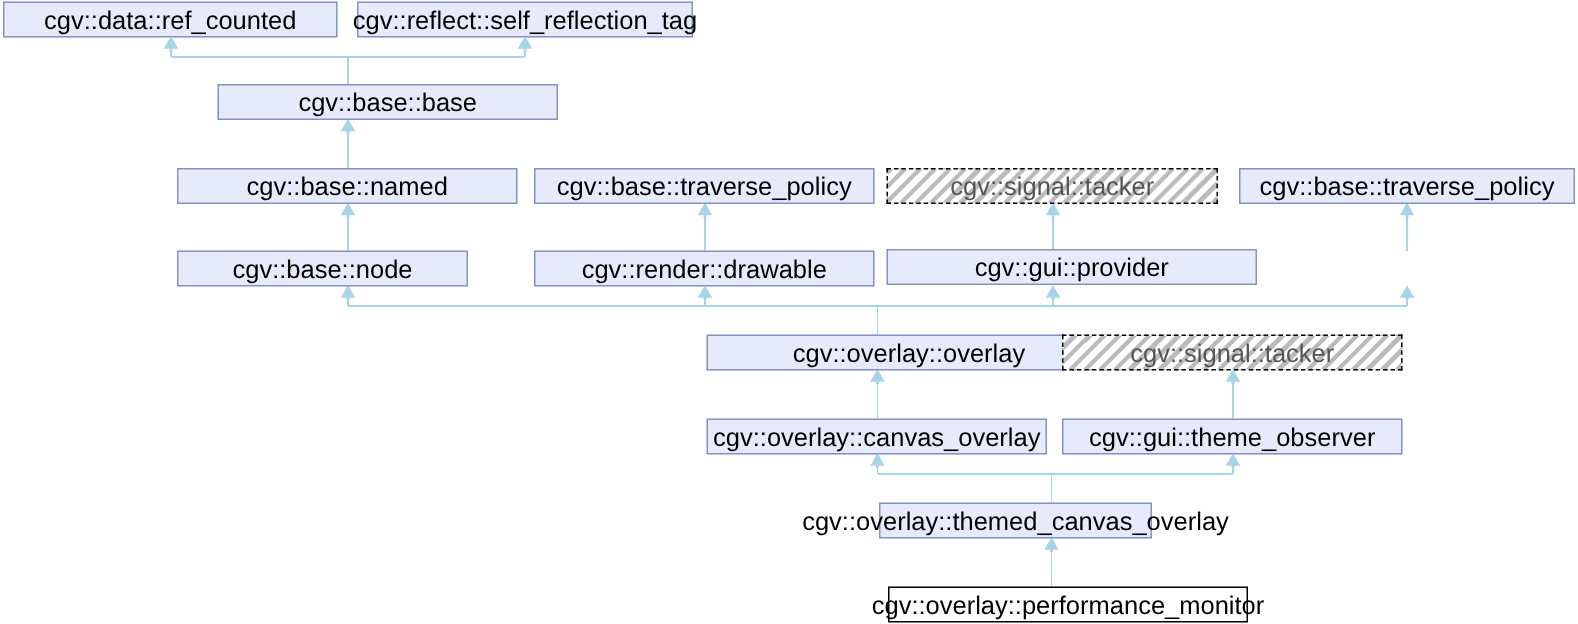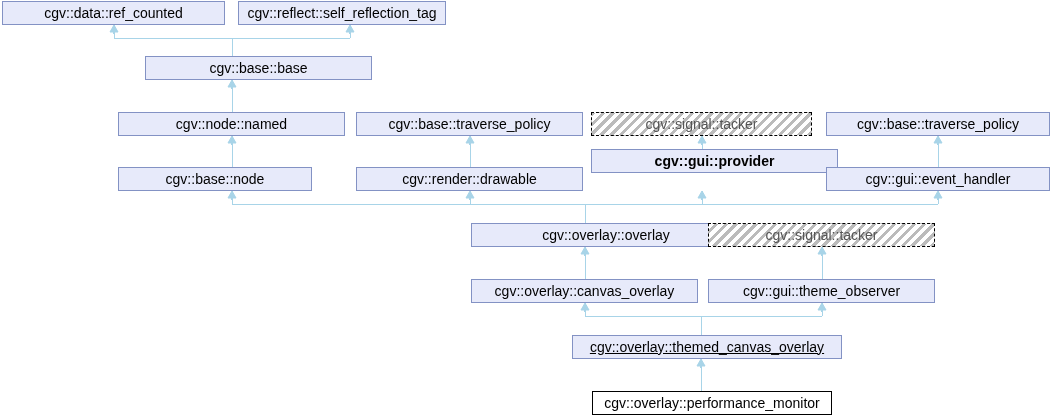--- a/index.html
+++ b/index.html
@@ -26,21 +26,21 @@
     height: 416px;
     pointer-events: none;
   }
   .node {
     position: absolute;
     box-sizing: border-box;
     display: flex;
     align-items: center;
     justify-content: center;
     font-family: "Liberation Sans", sans-serif;
-    font-size: 14px;
+    font-size: 17px;
     line-height: 11px;
     letter-spacing: 0px;
     color: #000000;
     white-space: nowrap;
     background: #e7eafa;
     border: 1px solid #8392c4;
     height: 24px;
   }
   
   .node.current {
@@ -122,61 +122,58 @@
       <line x1="822" y1="316" x2="822" y2="303" stroke="#a8d4e8" stroke-width="1" shape-rendering="crispEdges"></line>
       <path d="M 822 303 L 818 310 L 826 310 Z" fill="#a8d4e8" stroke="#a8d4e8"></path>
       <rect x="821" y="309" width="2" height="3" fill="#a8d4e8"></rect>
       <line x1="701" y1="359" x2="701" y2="391" stroke="#a8d4e8" stroke-width="1" shape-rendering="crispEdges"></line>
       <path d="M 701 359 L 697 366 L 705 366 Z" fill="#a8d4e8" stroke="#a8d4e8"></path>
       <rect x="700" y="365" width="2" height="3" fill="#a8d4e8"></rect>
     </svg>
 <div class="node" style="left: 2px; top: 1px; width: 223px;">
       <span class="node-label">cgv::data::ref_counted</span>
     </div>
-    <div class="node" style="left: 238px; top: 1px; width: 208px;">
+    <div class="node" style="left: 238px; top: 1px; width: 224px;">
       <span class="node-label">cgv::reflect::self_reflection_tag</span>
     </div>
     <div class="node" style="left: 118px; top: 56px; width: 227px; margin-left: 27px;">
       <span class="node-label">cgv::base::base</span>
     </div>
     <div class="node" style="left: 118px; top: 112px; width: 227px;">
-      <span class="node-label">cgv::node::named</span>
+      <span class="node-label">cgv::base::named</span>
     </div>
     <div class="node" style="left: 356px; top: 112px; width: 227px;">
       <span class="node-label">cgv::base::traverse_policy</span>
     </div>
     <div class="node hatched" style="left: 591px; top: 112px; width: 221px;">
       <span class="node-label">cgv::signal::tacker</span>
     </div>
     <div class="node" style="left: 826px; top: 112px; width: 224px;">
       <span class="node-label">cgv::base::traverse_policy</span>
     </div>
     <div class="node" style="left: 118px; top: 167px; width: 194px;">
       <span class="node-label">cgv::base::node</span>
     </div>
     <div class="node" style="left: 356px; top: 167px; width: 227px; text-align: right;">
       <span class="node-label">cgv::render::drawable</span>
     </div>
-    <div class="node" style="left: 591px; top: 149px; width: 247px; font-weight: bold;">
+    <div class="node" style="left: 591px; top: 166px; width: 247px;">
       <span class="node-label">cgv::gui::provider</span>
-    </div>
-    <div class="node" style="left: 826px; top: 167px; width: 224px;">
-      <span class="node-label">cgv::gui::event_handler</span>
     </div>
     <div class="node" style="left: 471px; top: 223px; width: 270px;">
       <span class="node-label">cgv::overlay::overlay</span>
     </div>
     <div class="node hatched" style="left: 708px; top: 223px; width: 227px;">
       <span class="node-label">cgv::signal::tacker</span>
     </div>
     <div class="node" style="left: 471px; top: 279px; width: 227px; align-items: center;">
       <span class="node-label">cgv::overlay::canvas_overlay</span>
     </div>
     <div class="node" style="left: 708px; top: 279px; width: 227px; justify-content: center;">
       <span class="node-label">cgv::gui::theme_observer</span>
     </div>
-    <div class="node" style="left: 572px; top: 335px; width: 270px; text-decoration: underline;">
+    <div class="node" style="left: 586px; top: 335px; width: 182px;">
       <span class="node-label">cgv::overlay::themed_canvas_overlay</span>
     </div>
     <div class="node current" style="left: 592px; top: 391px; width: 240px;">
       <span class="node-label">cgv::overlay::performance_monitor</span>
     </div>
   </div>
 
 </body></html>

